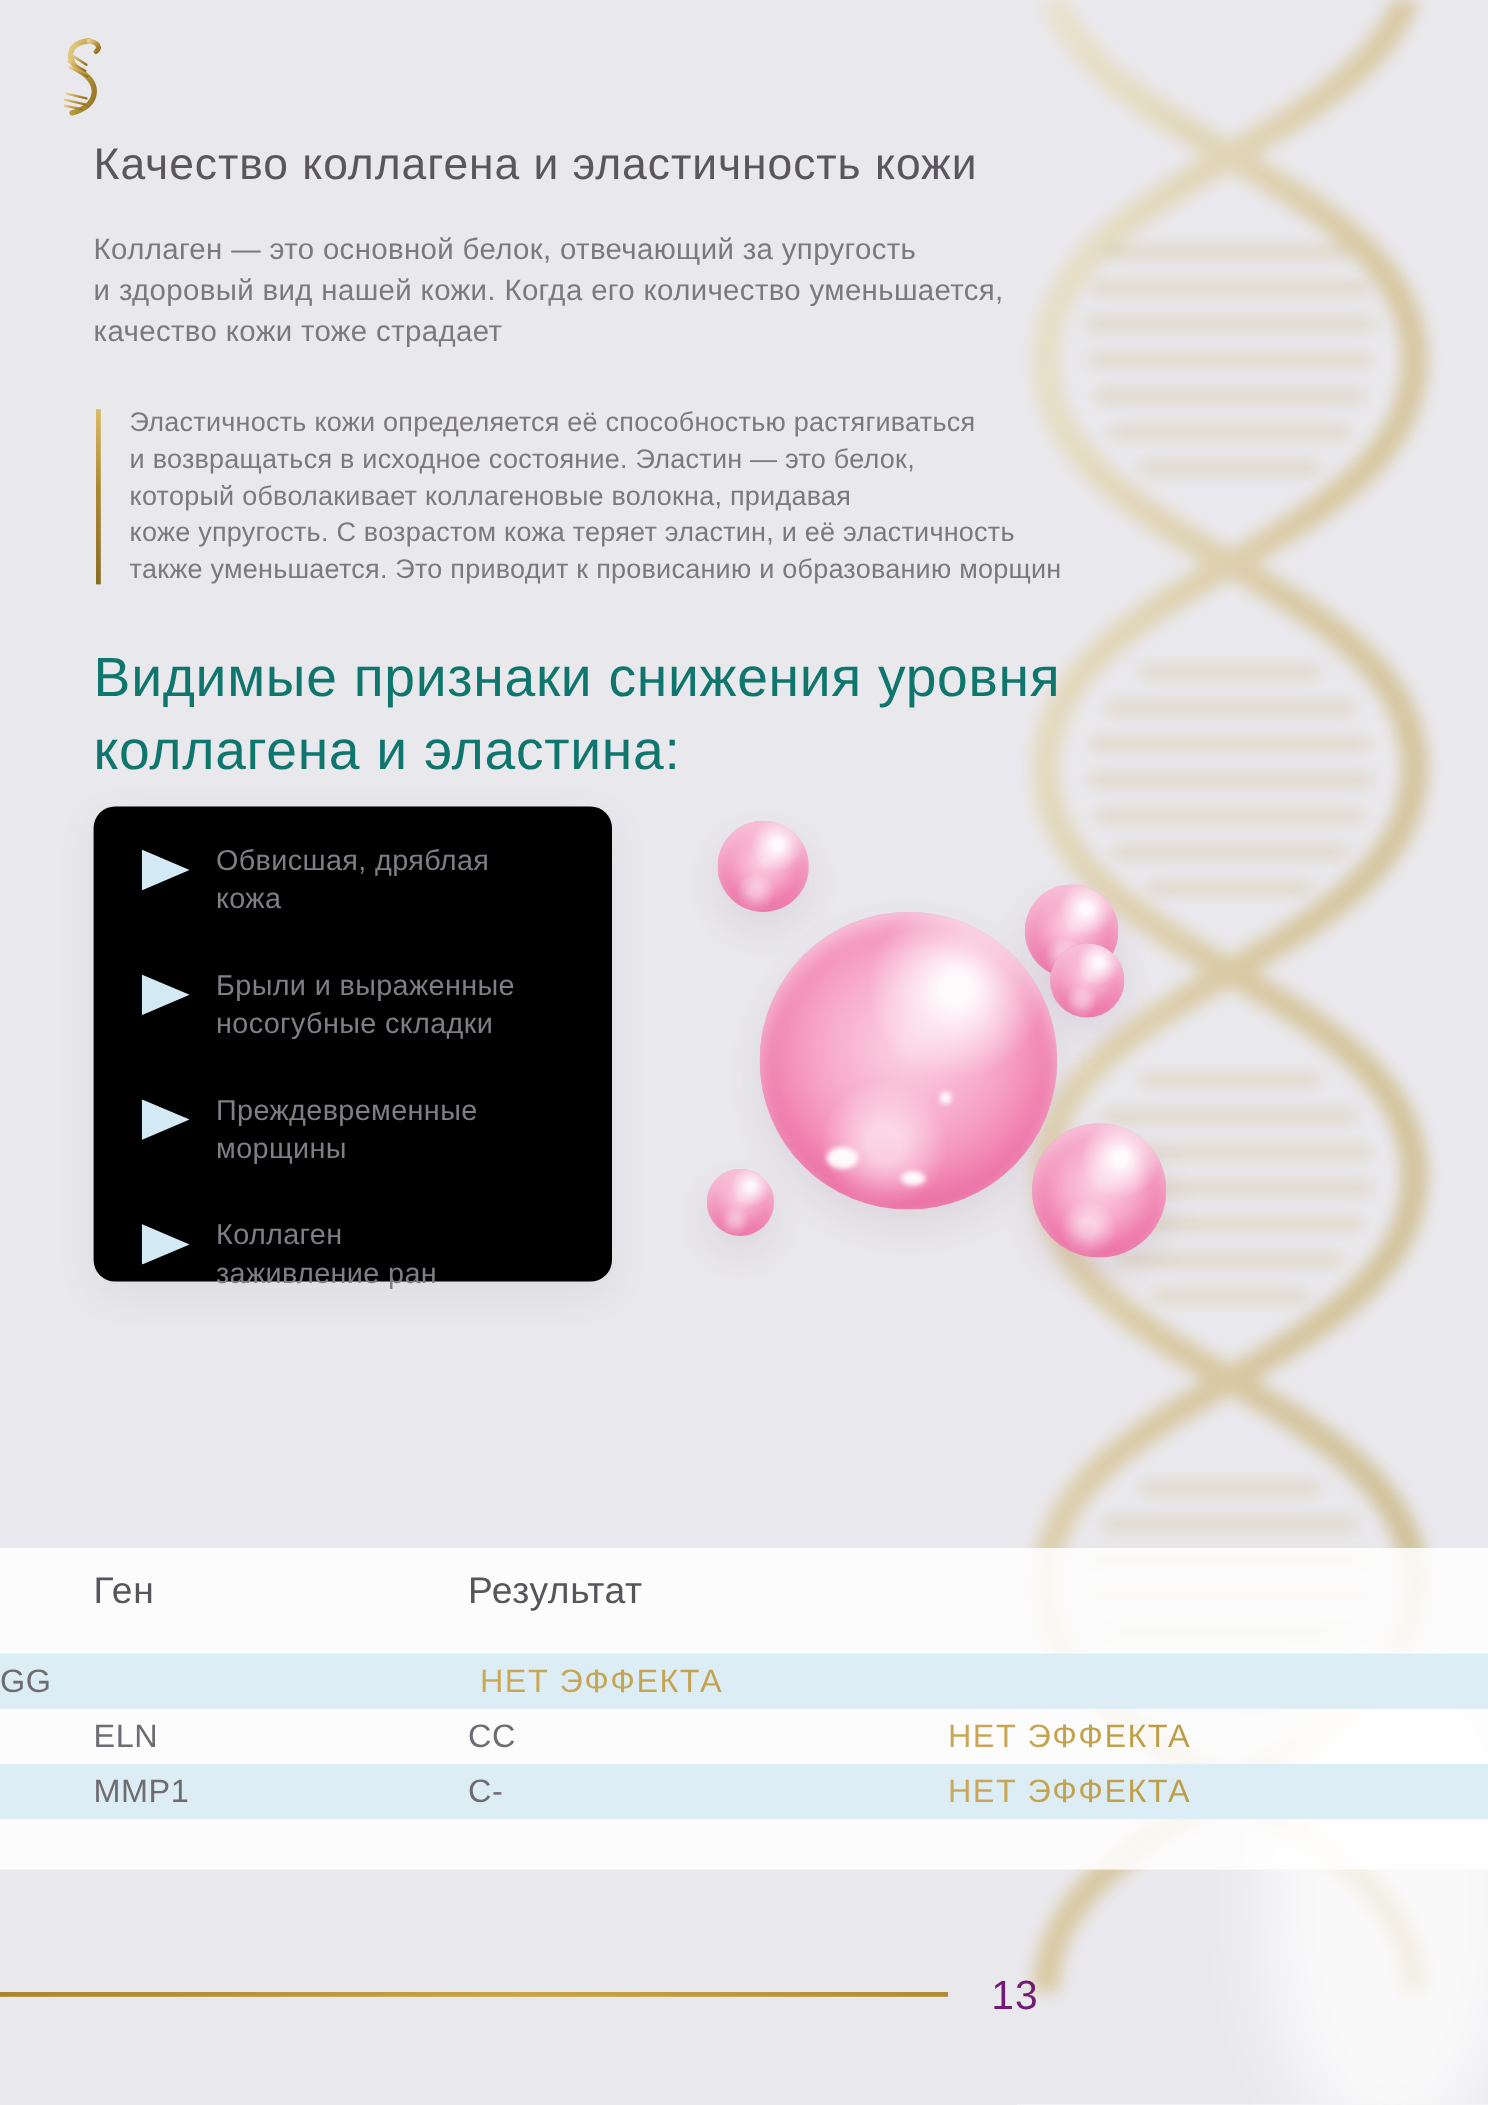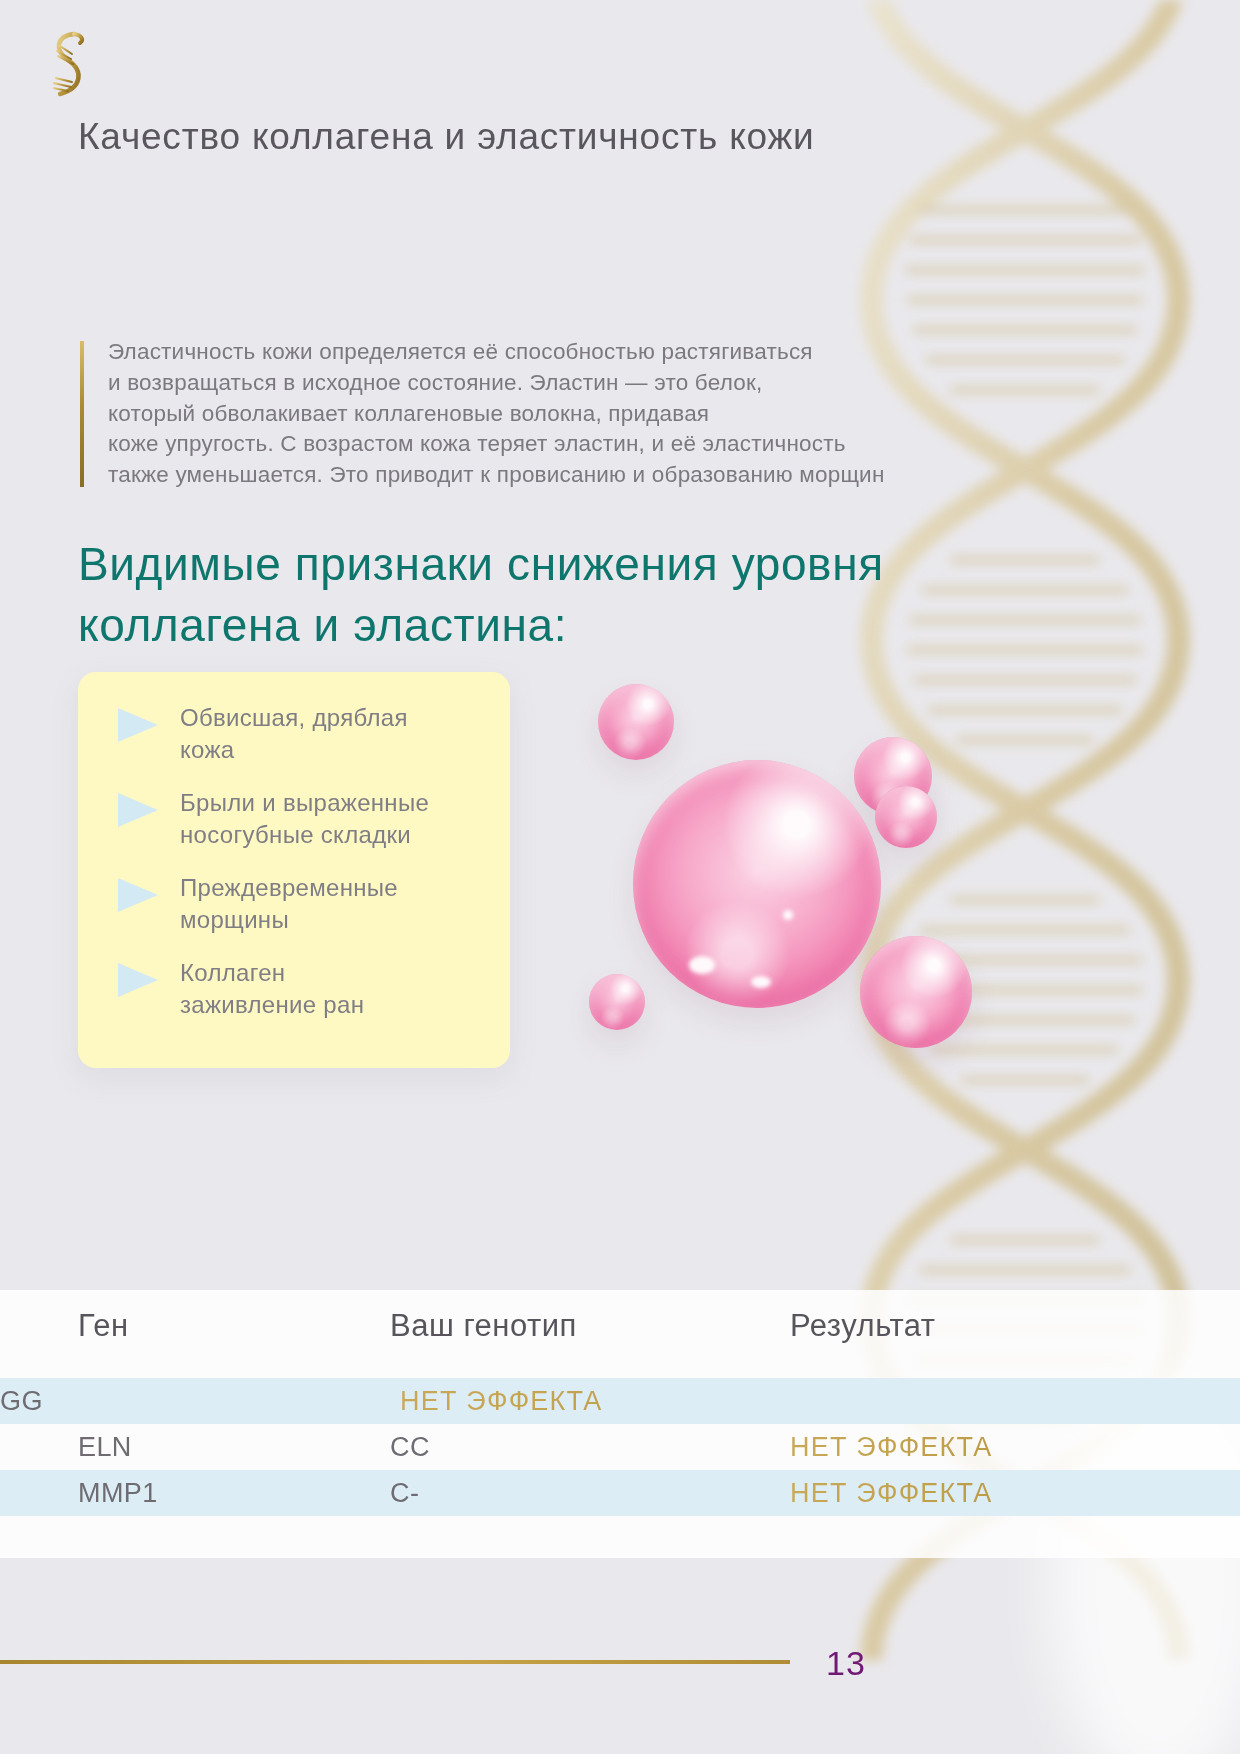--- a/index.html
+++ b/index.html
@@ -43,24 +43,24 @@
     white-space:pre-line;
   }
   .h2{
     position:absolute;left:78px;top:534px;
     font-size:46px;line-height:1.33;letter-spacing:.6px;color:#0f766e;
     white-space:pre-line;
   }
   
   .signs-card{
     position:absolute;left:78px;top:672px;width:432px;height:396px;
-    background:#fef9c3;border-radius:18px;
+    background:#000000;border-radius:18px;
     box-shadow:0 10px 30px rgba(120,120,140,.10);
     box-sizing:border-box;padding:30px 24px 0 40px;
-    display:flex;flex-direction:column;gap:21px;
+    display:flex;flex-direction:column;gap:40px;
   }
   .sign-item{display:flex;align-items:flex-start;gap:22px;min-height:64px;}
   .tri{
     width:40px;height:34px;margin-top:6px;flex:0 0 auto;
     background:#d3e9f4;
     clip-path:polygon(0 0,100% 50%,0 100%);
   }
   .sign-label{
     font-size:24px;line-height:1.32;letter-spacing:.3px;color:#807e85;
     white-space:pre-line;
@@ -183,20 +183,23 @@
           <line x1="13" y1="21" x2="27" y2="29"></line>
         <line x1="14" y1="26" x2="29" y2="34"></line>
         <line x1="12" y1="48" x2="28" y2="52"></line>
           <line x1="10" y1="53" x2="27" y2="57"></line>
         <line x1="10" y1="58" x2="24" y2="61"></line>
       </g>
     </g>
   </svg>
 
   <div class="h1">Качество коллагена и эластичность кожи</div>
+  <div class="intro">Коллаген — это основной белок, отвечающий за упругость
+и здоровый вид нашей кожи. Когда его количество уменьшается,
+качество кожи тоже страдает</div>
 
   <div class="quote-wrap">
     <div class="quote-bar"></div>
     <p class="quote">Эластичность кожи определяется её способностью растягиваться
 и возвращаться в исходное состояние. Эластин — это белок,
 который обволакивает коллагеновые волокна, придавая
 коже упругость. С возрастом кожа теряет эластин, и её эластичность
 также уменьшается. Это приводит к провисанию и образованию морщин</p>
   </div>
 
@@ -236,21 +239,20 @@
       <span class="glint" style="left:150px;top:150px;width:10px;height:10px;"></span>
     </div>
     <div class="bubble bubble-s2"></div>
     <div class="bubble bubble-r"></div>
   </div>
 
   <div class="table-band"></div>
 
   <div class="thead">
     <span class="hcell c1">Ген</span>
-    <span class="hcell c2">Ваш генотип</span>
     <span class="hcell c3">Результат</span>
   </div>
 
   <div class="trow hl r0">
     <span class="cell c2">GG</span>
     <span class="cell c3 result">НЕТ ЭФФЕКТА</span>
   </div>
   <div class="trow r1">
     <span class="cell c1">ELN</span>
     <span class="cell c2">CC</span>

